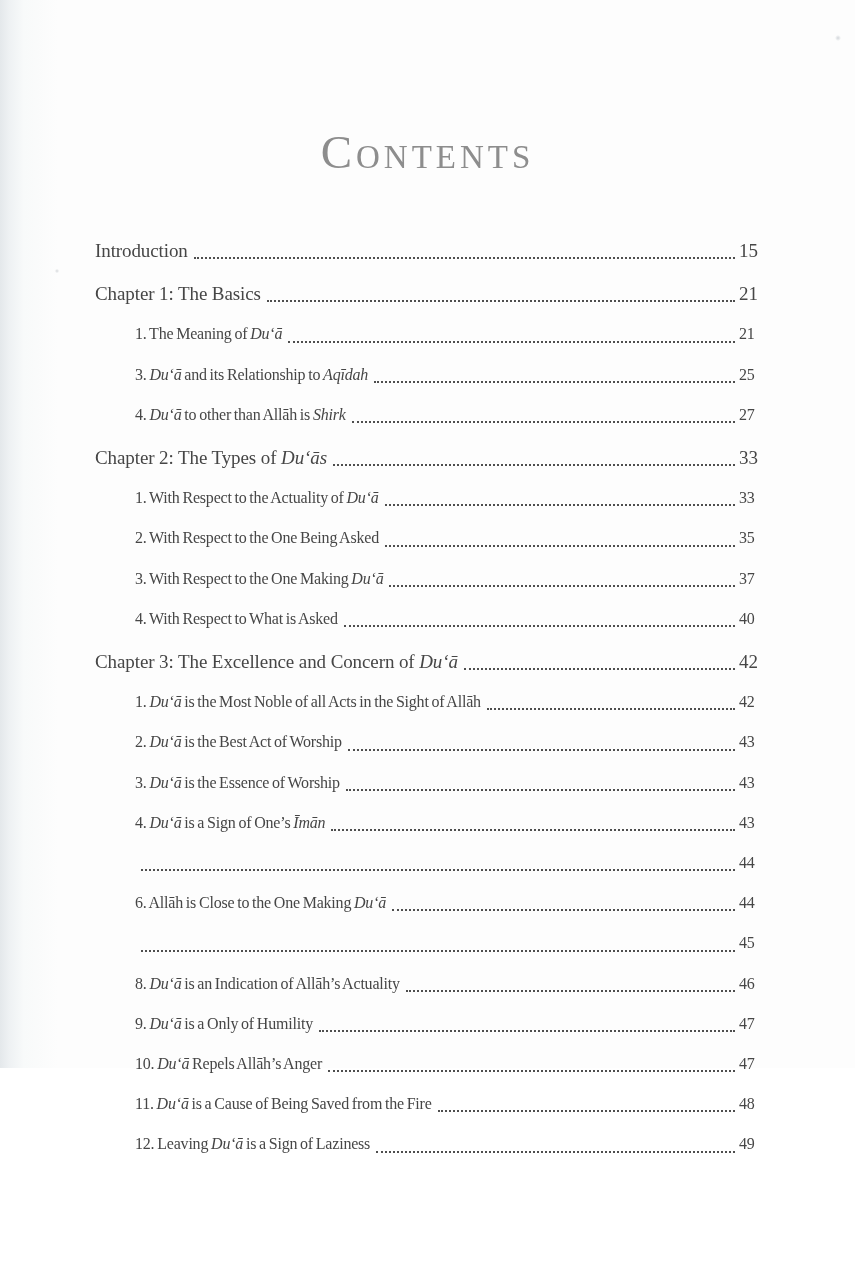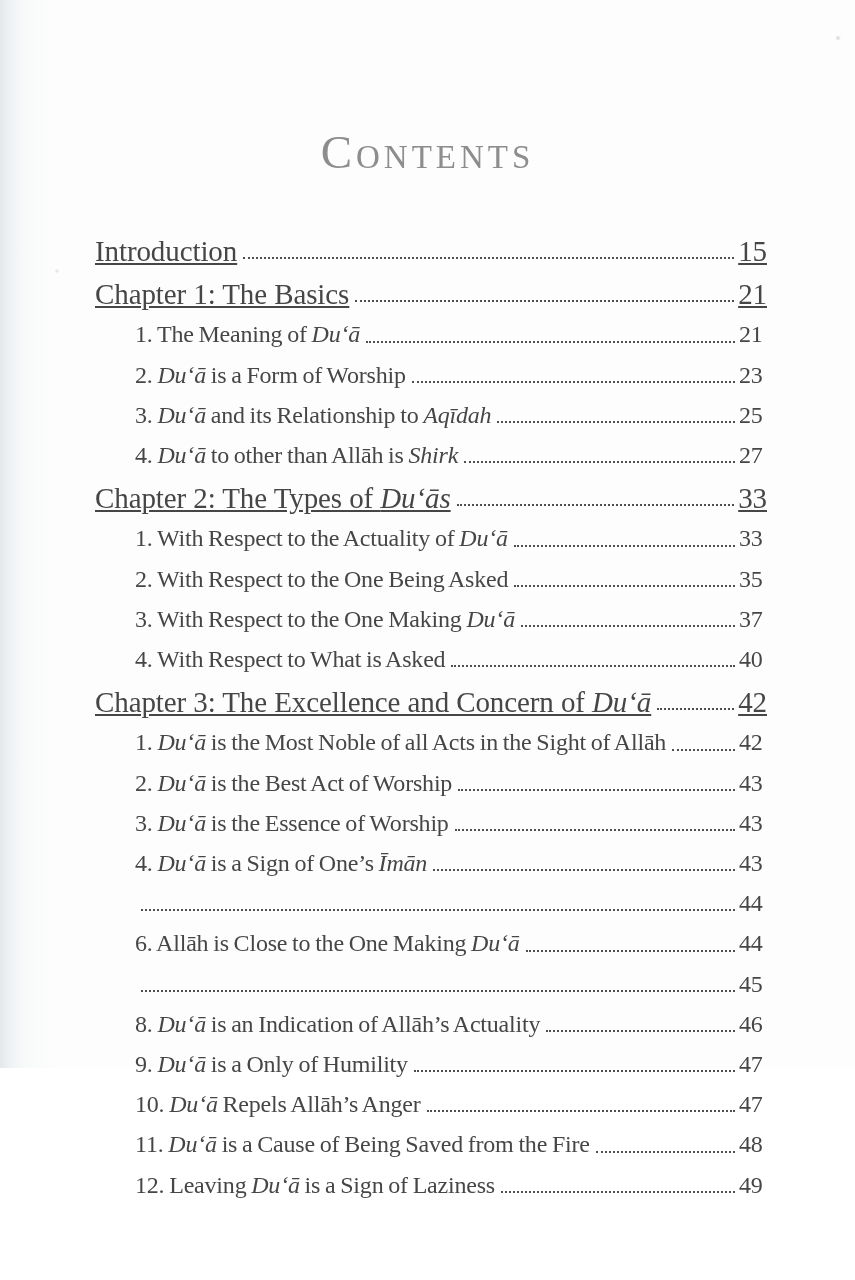--- a/index.html
+++ b/index.html
@@ -27,24 +27,24 @@
   }
   .toc {
     position: absolute; top: 231px; left: 95px; right: 88px;
     color: #464646;
   }
   .row {
     display: flex;
     line-height: 40.2px;
     white-space: nowrap;
   }
-  .row.top { font-size: 29px; margin-top: 3px; letter-spacing: -0.1px; text-decoration: underline; }
+  .row.top { font-size: 19px; margin-top: 3px; letter-spacing: -0.1px; }
   .row.top:first-child { margin-top: 0; }
   .row.sub {
-    font-size: 24px;
+    font-size: 16px;
     padding-left: 40px;
     letter-spacing: -0.2px;
     word-spacing: -1px;
   }
   .t { flex: 0 0 auto; }
   .t i { font-style: italic; }
   .leader {
     flex: 1 1 auto;
     min-width: 12px;
     align-self: flex-end;
@@ -66,25 +66,20 @@
   </div>
       <div class="row top">
     <span class="t"><span>Chapter 1: The Basics </span></span>
     <span class="leader"></span>
     <span class="pg">21</span>
   </div>
       <div class="row sub">
     <span class="t"><span>1. The Meaning of </span><i>Du‘ā</i></span>
     <span class="leader"></span>
     <span class="pg">21</span>
-  </div>
-      <div class="row sub">
-    <span class="t"><span>2. </span><i>Du‘ā</i><span> is a Form of Worship </span></span>
-    <span class="leader"></span>
-    <span class="pg">23</span>
   </div>
       <div class="row sub">
     <span class="t"><span>3. </span><i>Du‘ā</i><span> and its Relationship to </span><i>Aqīdah</i></span>
     <span class="leader"></span>
     <span class="pg">25</span>
   </div>
       <div class="row sub">
     <span class="t"><span>4. </span><i>Du‘ā</i><span> to other than Allāh is </span><i>Shirk</i></span>
     <span class="leader"></span>
     <span class="pg">27</span>

